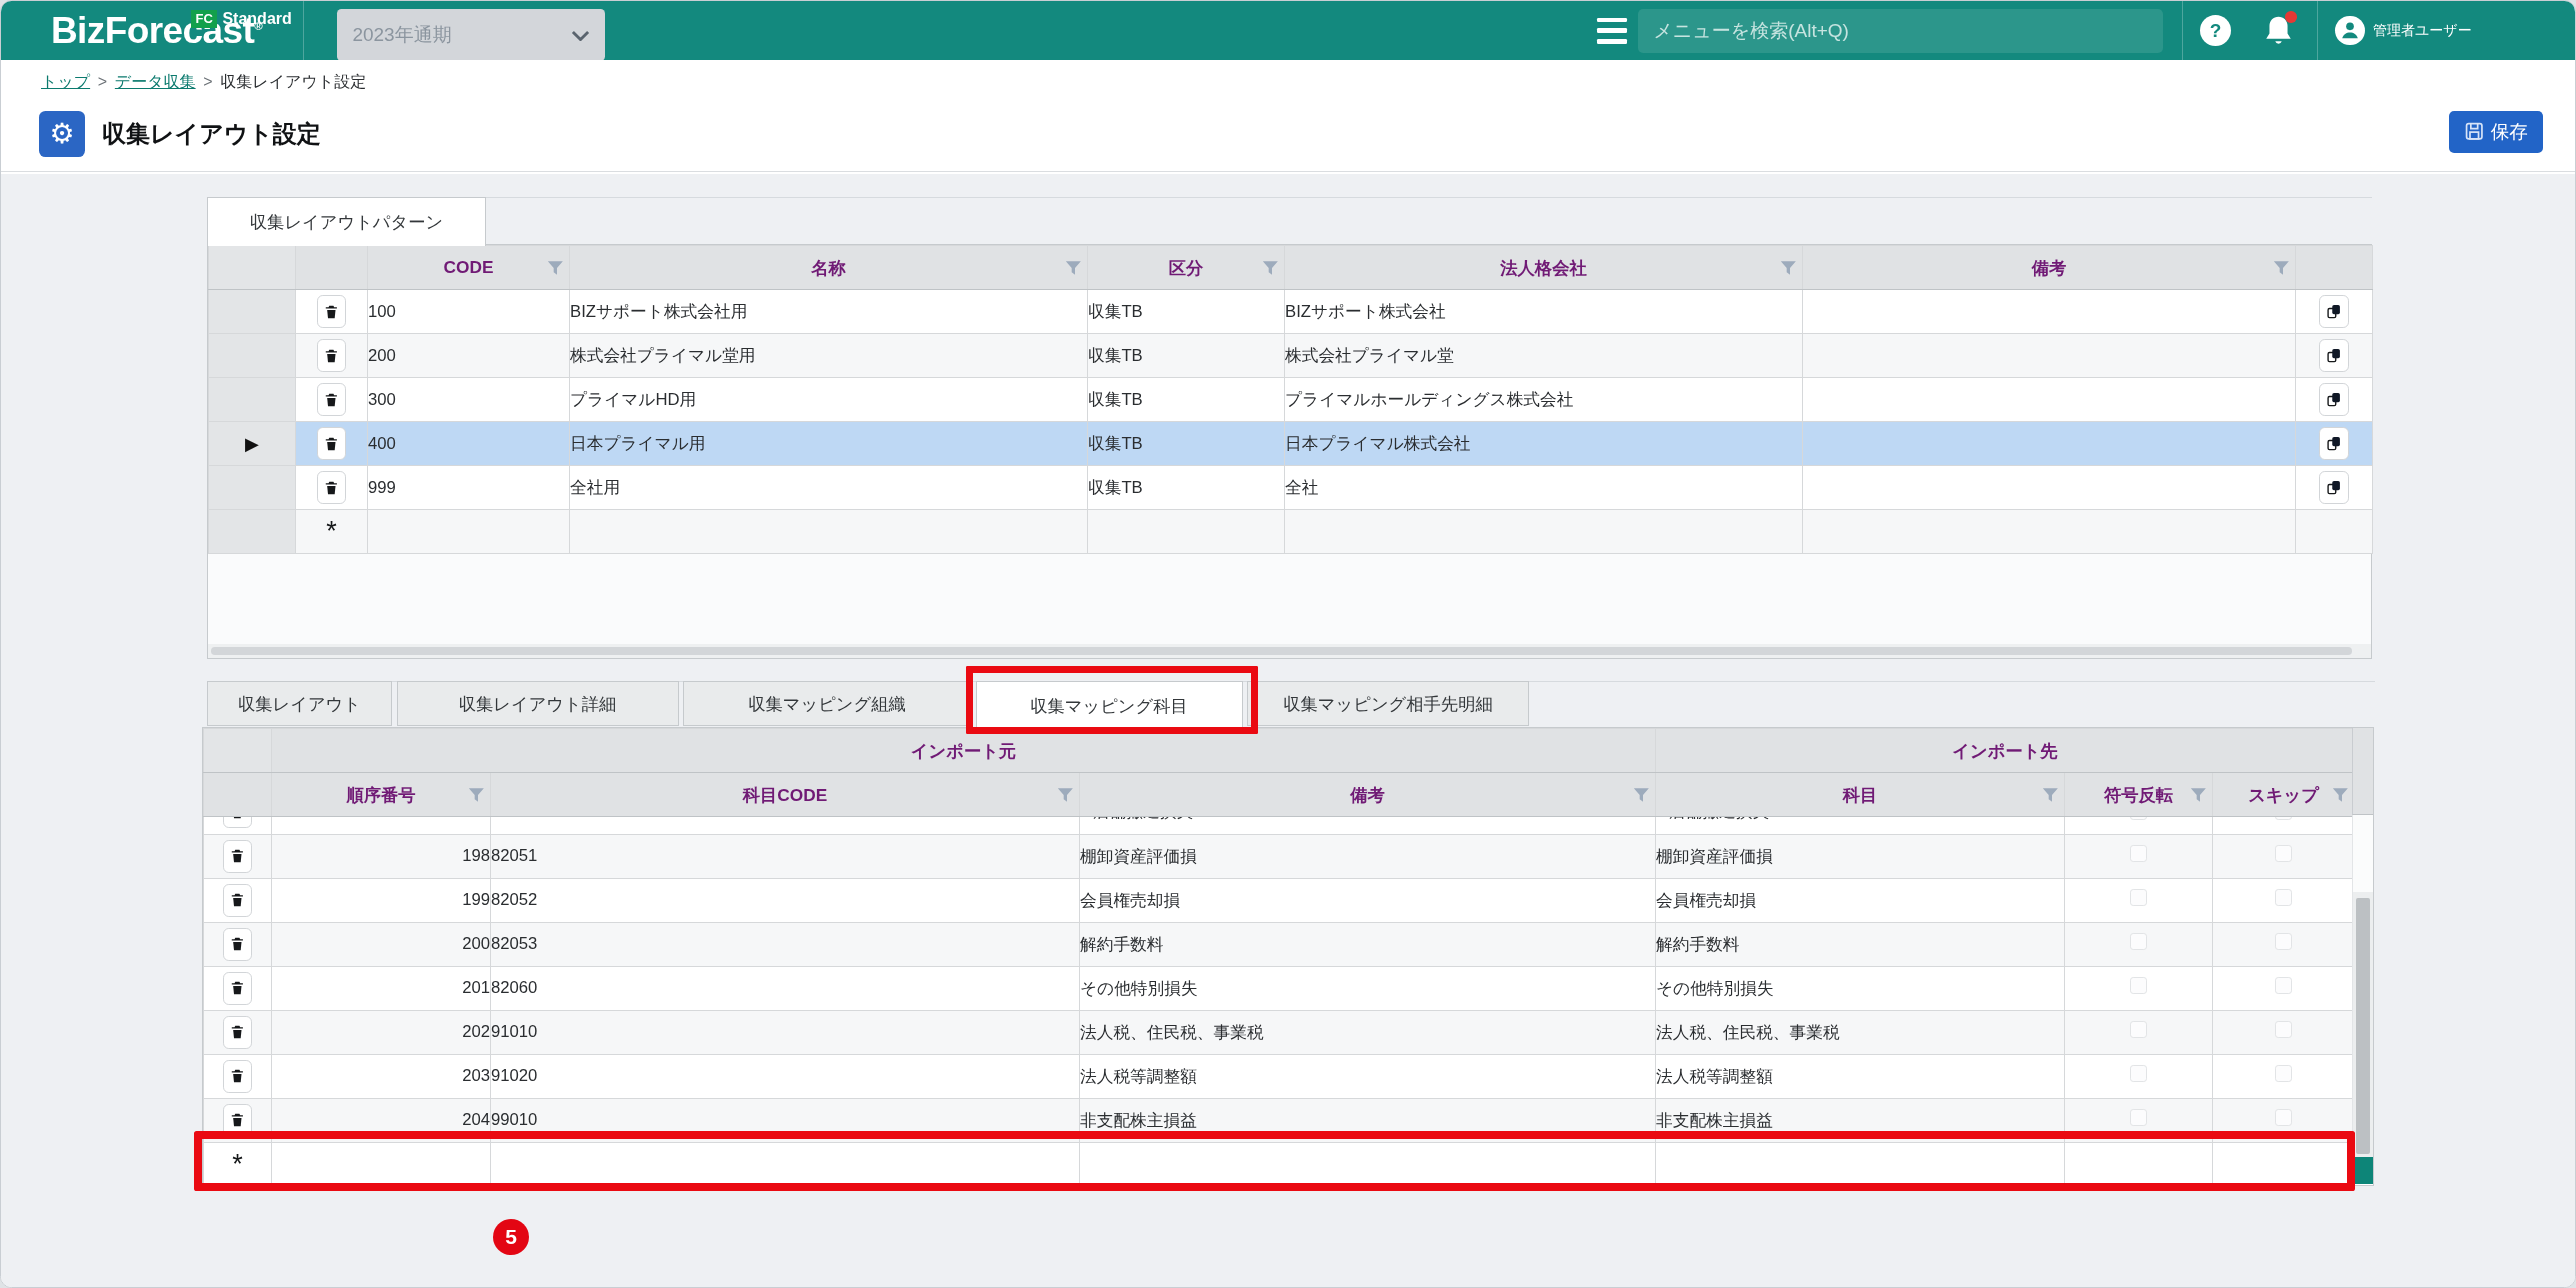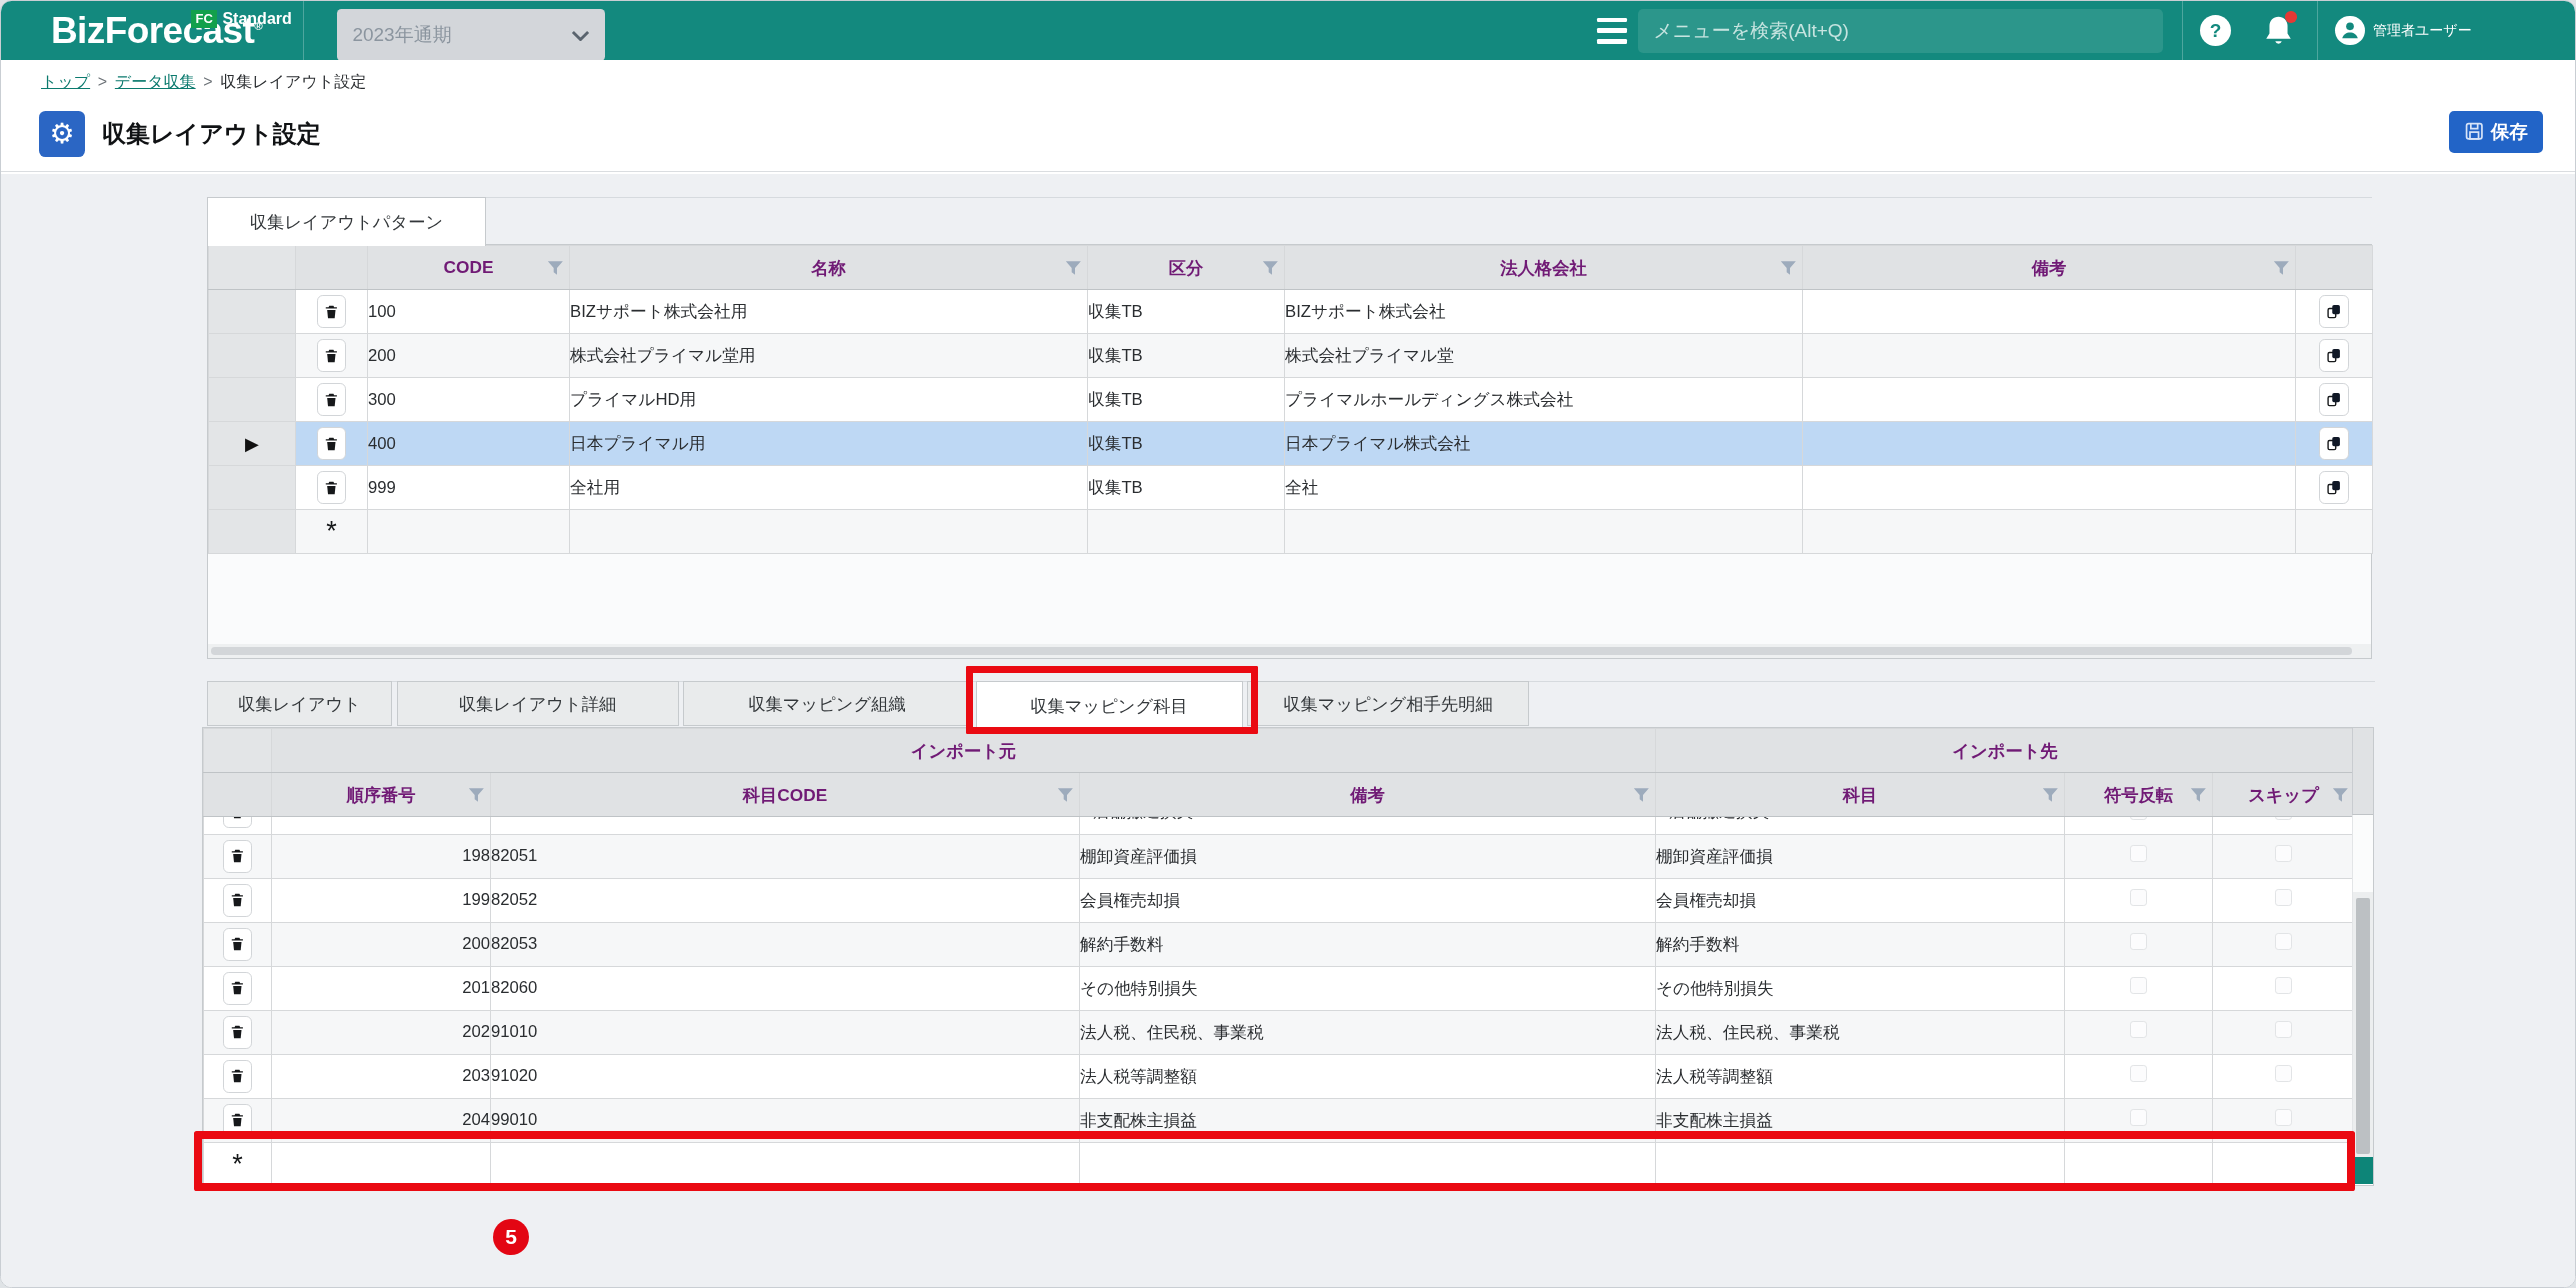--- a/index.html
+++ b/index.html
@@ -43,21 +43,21 @@
     display:flex;align-items:center;padding-left:40px;font-size:16px;gap:7.7px;}
   .breadcrumb a{color:#0b7a6e;text-decoration:underline;cursor:pointer;}
   .breadcrumb .sep{color:#6b7176;}
   .breadcrumb .current{color:#2a2d30;}
   .titlebar{position:absolute;left:0;top:102px;width:100%;height:69px;background:#fff;border-bottom:1.3px solid #dadde0;}
   .gear-btn{position:absolute;left:38px;top:7.7px;width:46px;height:46px;background:#2b66c4;border:none;border-radius:6.4px;
     color:#fff;font-size:28px;display:flex;align-items:center;justify-content:center;cursor:pointer;}
   .page-title{position:absolute;left:101px;top:0;height:61px;display:flex;align-items:center;
     font-size:24px;font-weight:bold;color:#101214;}
   .save-btn{position:absolute;left:2448px;top:7.7px;width:94px;height:42px;background:#2264c7;border:none;border-radius:5.1px;
-    color:#fff;font-size:18.6px;display:flex;align-items:center;justify-content:center;gap:6px;cursor:pointer;font-weight:bold;}
+    color:#fff;font-size:18.6px;display:flex;align-items:center;justify-content:center;gap:6px;cursor:pointer;}
   
   .content{position:absolute;left:0;top:173px;width:100%;height:1115px;background:#eef0f3;}
   .strip-line{position:absolute;height:1.3px;background:#d6dade;}
   
   .pattern-tab{position:absolute;left:206px;top:196px;width:279px;height:49px;background:#fff;
     border:1.3px solid #c6cacd;border-bottom:none;z-index:2;display:flex;align-items:center;justify-content:center;
     font-size:17.3px;color:#33373a;cursor:pointer;}
   .pattern-box{position:absolute;left:206px;top:243px;width:2165px;height:415px;background:#fafbfc;
     border:1.3px solid #c6cacd;z-index:1;}
   table.grid{border-collapse:collapse;table-layout:fixed;background:#fff;}

